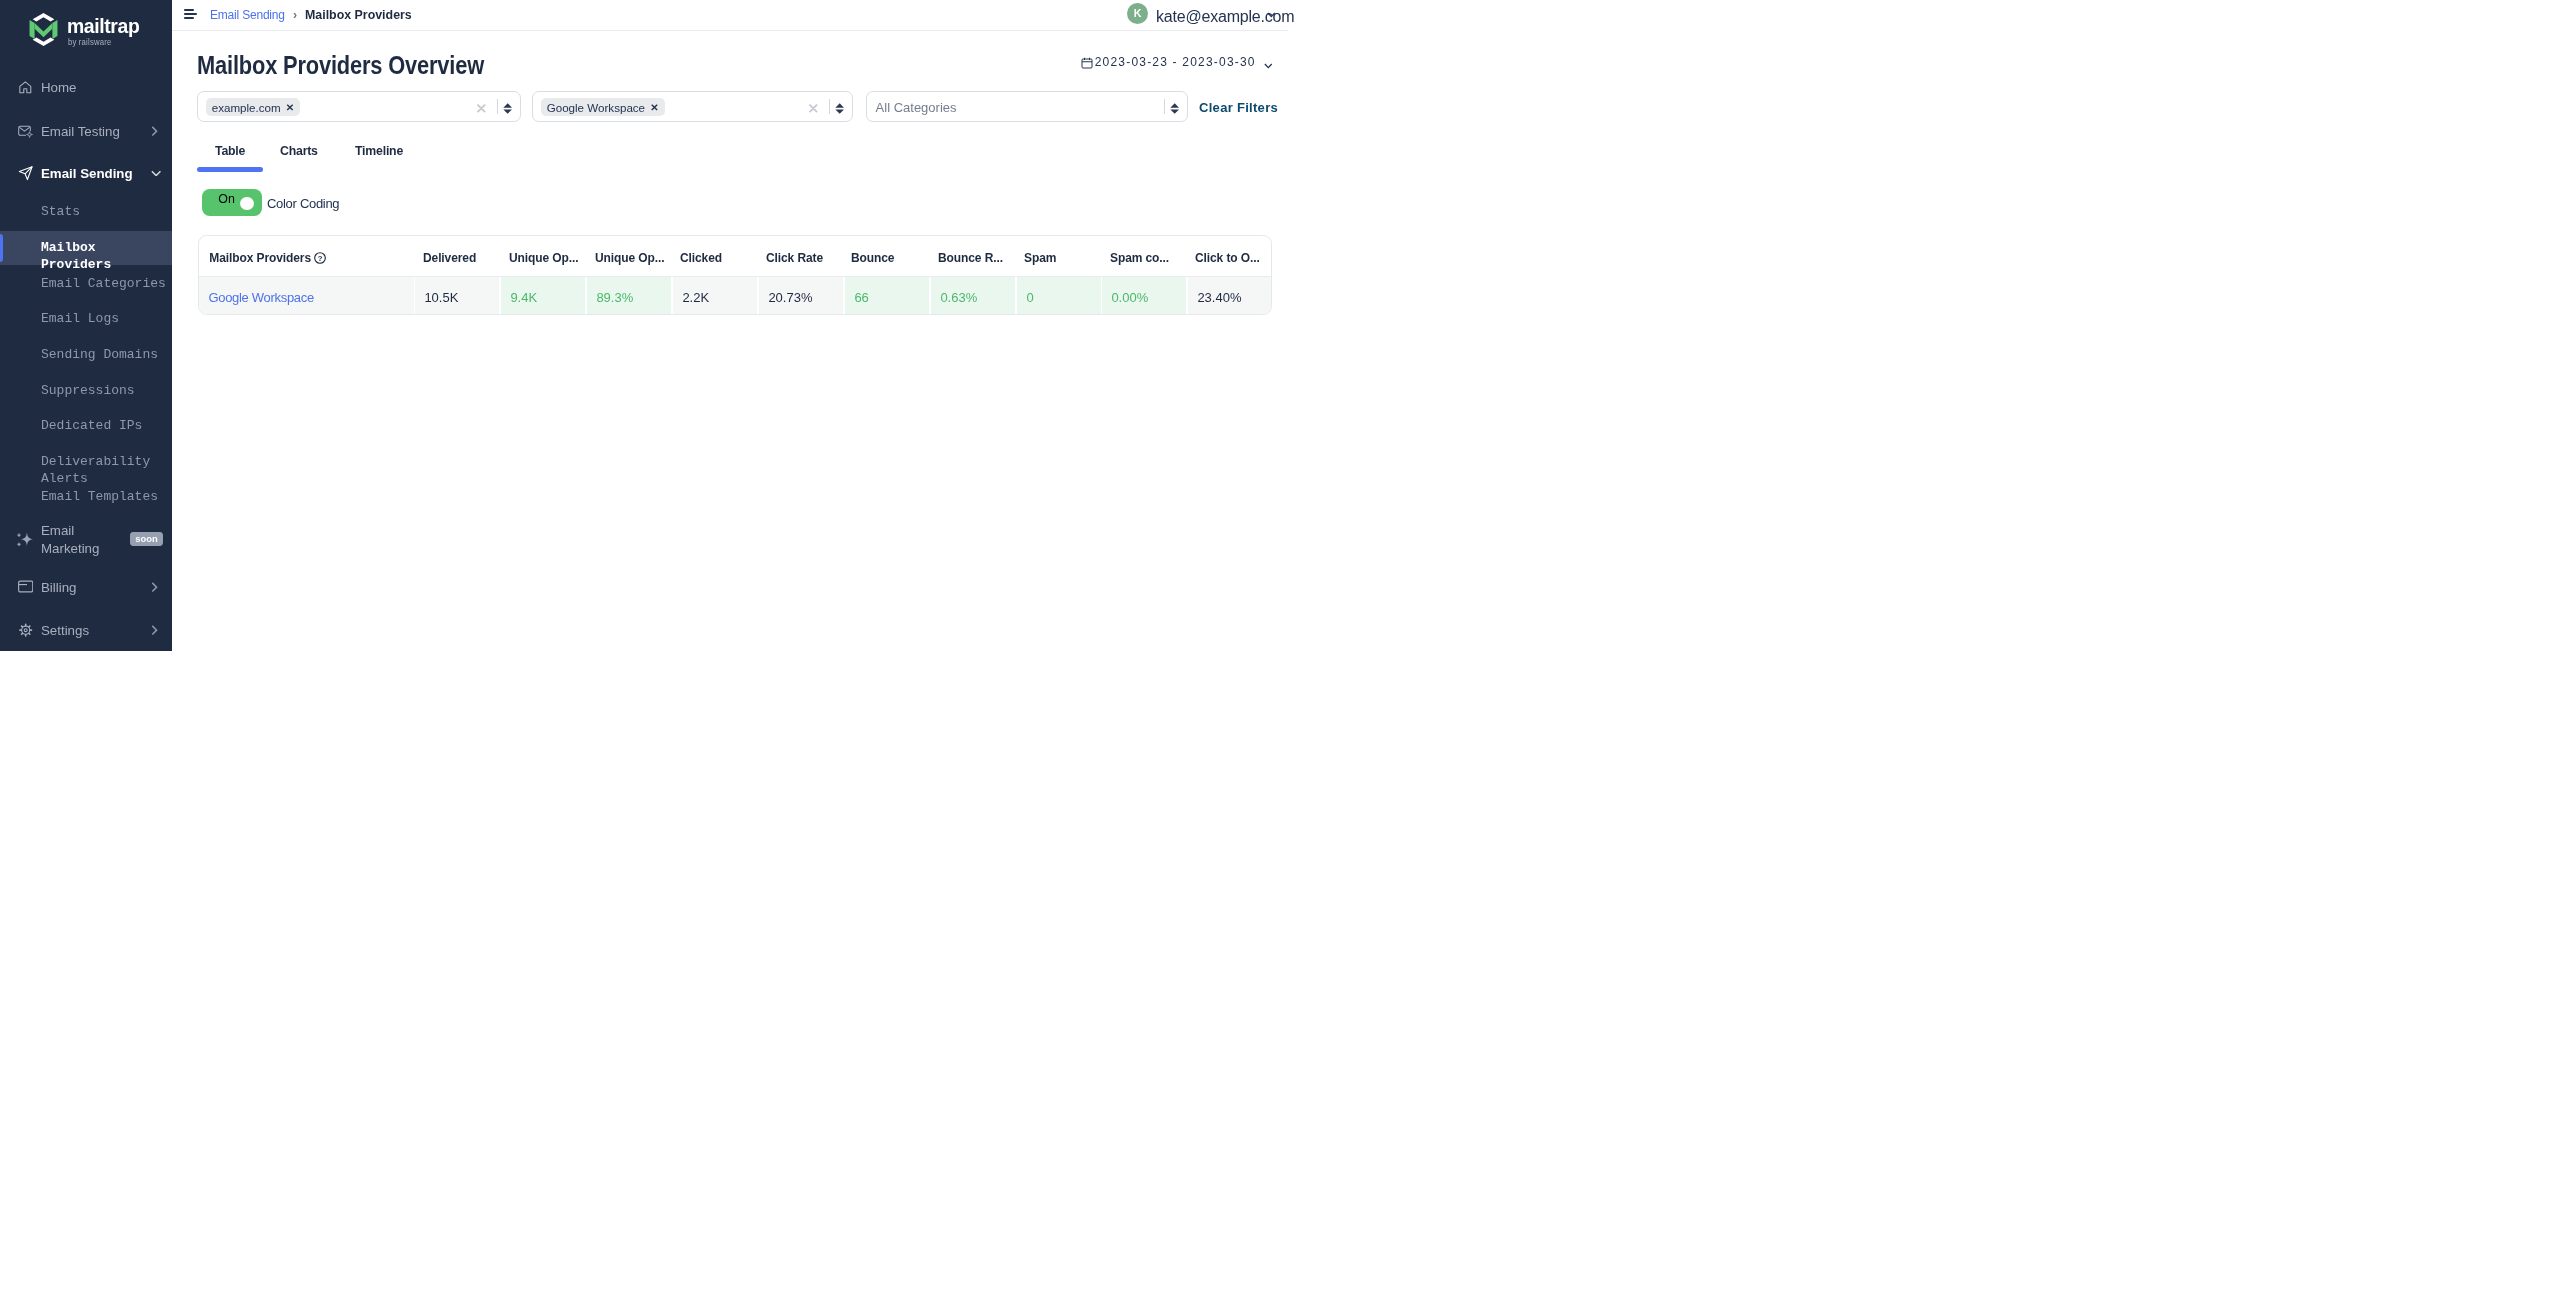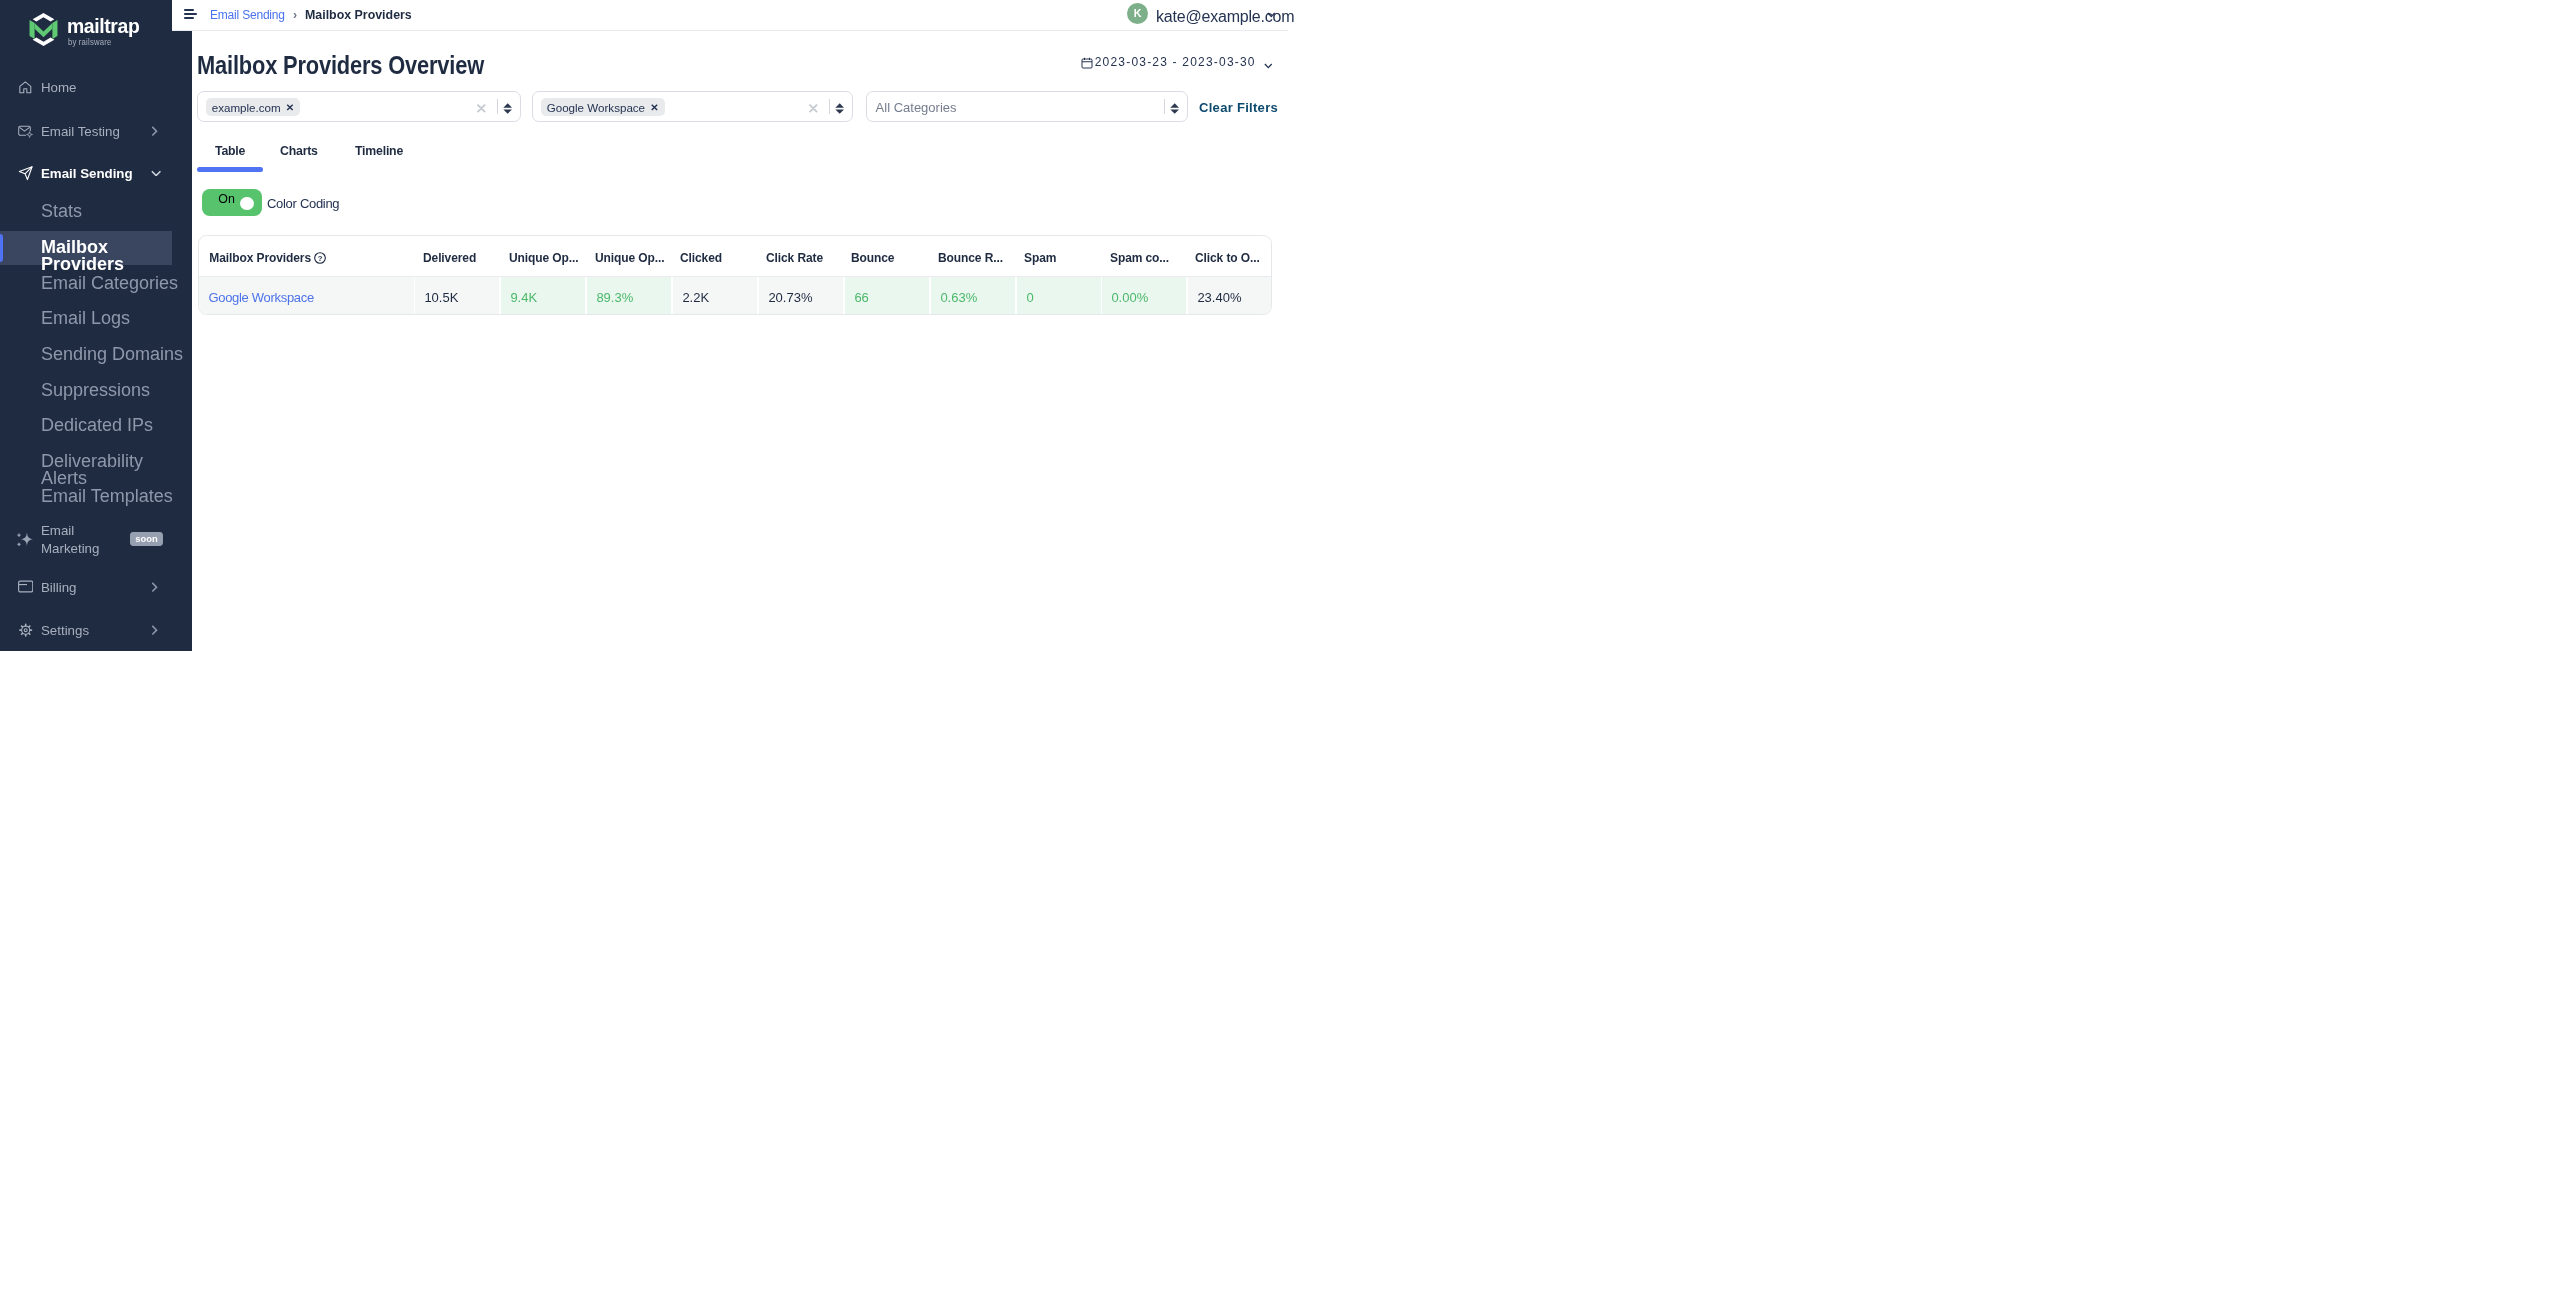--- a/index.html
+++ b/index.html
@@ -1,24 +1,24 @@
 <!DOCTYPE html>
 <html style="font-size:13.7px"><head>
 <meta charset="utf-8">
 <style>
 * { margin:0; padding:0; box-sizing:border-box; }
 html,body { width:1288px; height:651px; font-family:"Liberation Sans", sans-serif; background:#fff; overflow:hidden; }
 .abs { position:absolute; }
 
-#sidebar { position:absolute; left:0; top:0; width:192px; height:651px; background:#1f2b41; }
+#sidebar { position:absolute; left:0; top:0; width:172px; height:651px; background:#1f2b41; }
 .nav-item { position:absolute; left:0; width:172px; height:34px; display:flex; align-items:center; color:#a8b0bf; font-size:13.3px; }
 .nav-item .ico { position:absolute; left:18px; width:15.4px; height:15.4px; display:flex; align-items:center; justify-content:center; }
 .nav-item .lbl { position:absolute; left:41px; }
 .nav-item .chev { position:absolute; left:151px; }
-.sub-item { position:absolute; left:41px; color:#8f98ab; font-size:18px; line-height:17px; }
+.sub-item { position:absolute; left:41px; color:#8f98ab; font-size:13px; line-height:17px;font-family:Liberation Mono, monospace; }
 #active-row { position:absolute; left:0; top:231px; width:172px; height:34px; background:#3a4660; }
 #active-bar { position:absolute; left:-2.6px; top:234px; width:6px; height:28px; background:#4f73f2; border-radius:3.4px; }
 .soon { position:absolute; left:130px; top:532px; width:33px; height:13.7px; background:#97a0b0; border-radius:3.4px; color:#fff; font-size:9.4px; font-weight:bold; text-align:center; line-height:13.7px; }
 
 #topbar { position:absolute; left:172px; top:0; width:1116px; height:31px; background:#fff; border-bottom:0.9px solid #e8eaed; }
 #burger { position:absolute; left:184px; top:9.4px; }
 #burger div { height:2.1px; background:#243350; border-radius:0.9px; margin-bottom:1.5px; }
 .crumb { position:absolute; top:7.7px; font-size:12.3px; }
 #avatar { position:absolute; left:1127px; top:3.4px; width:21px; height:21px; border-radius:50%; background:#7db08a; color:#fff; font-size:10.7px; font-weight:bold; text-align:center; line-height:21px; }
 

